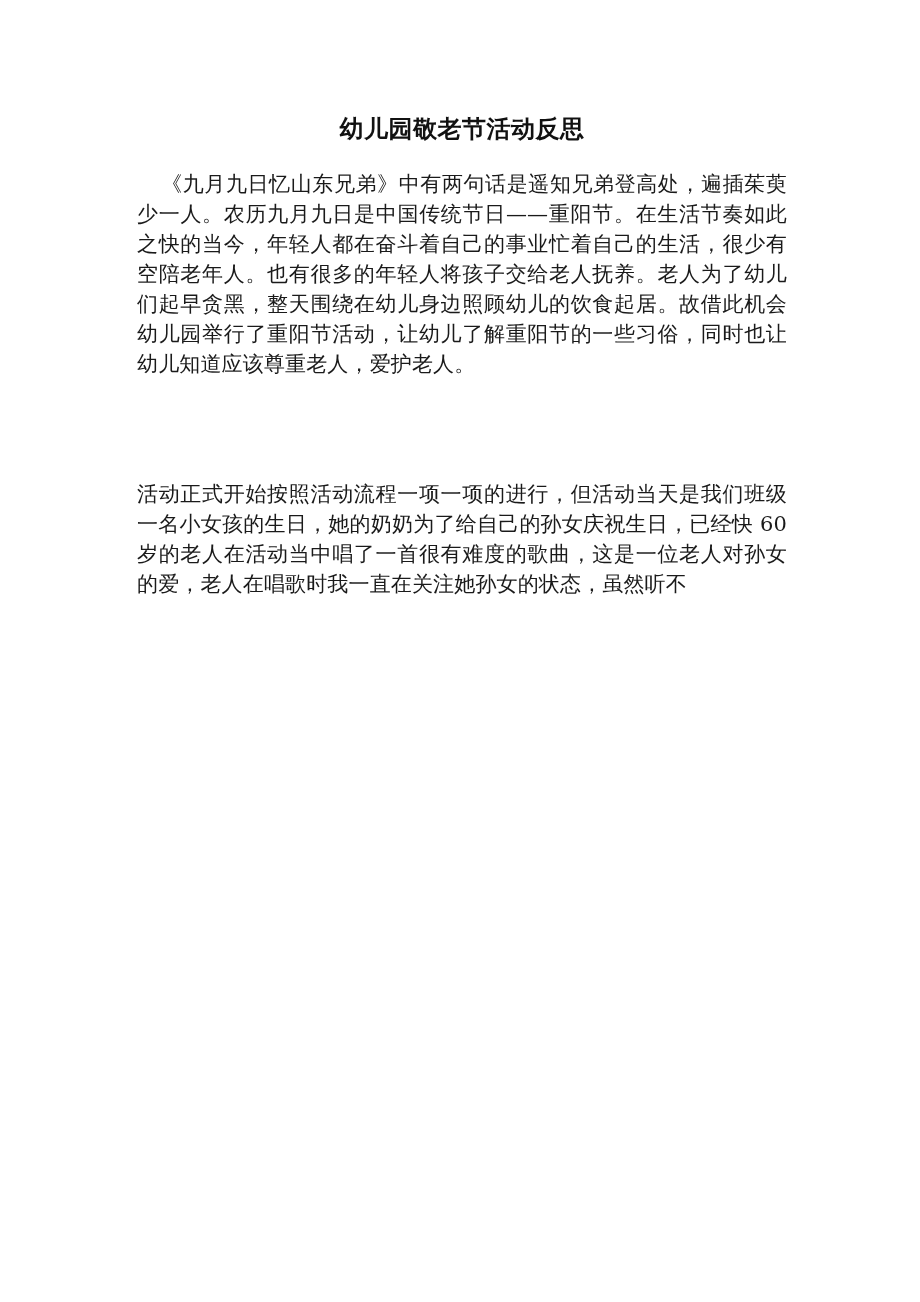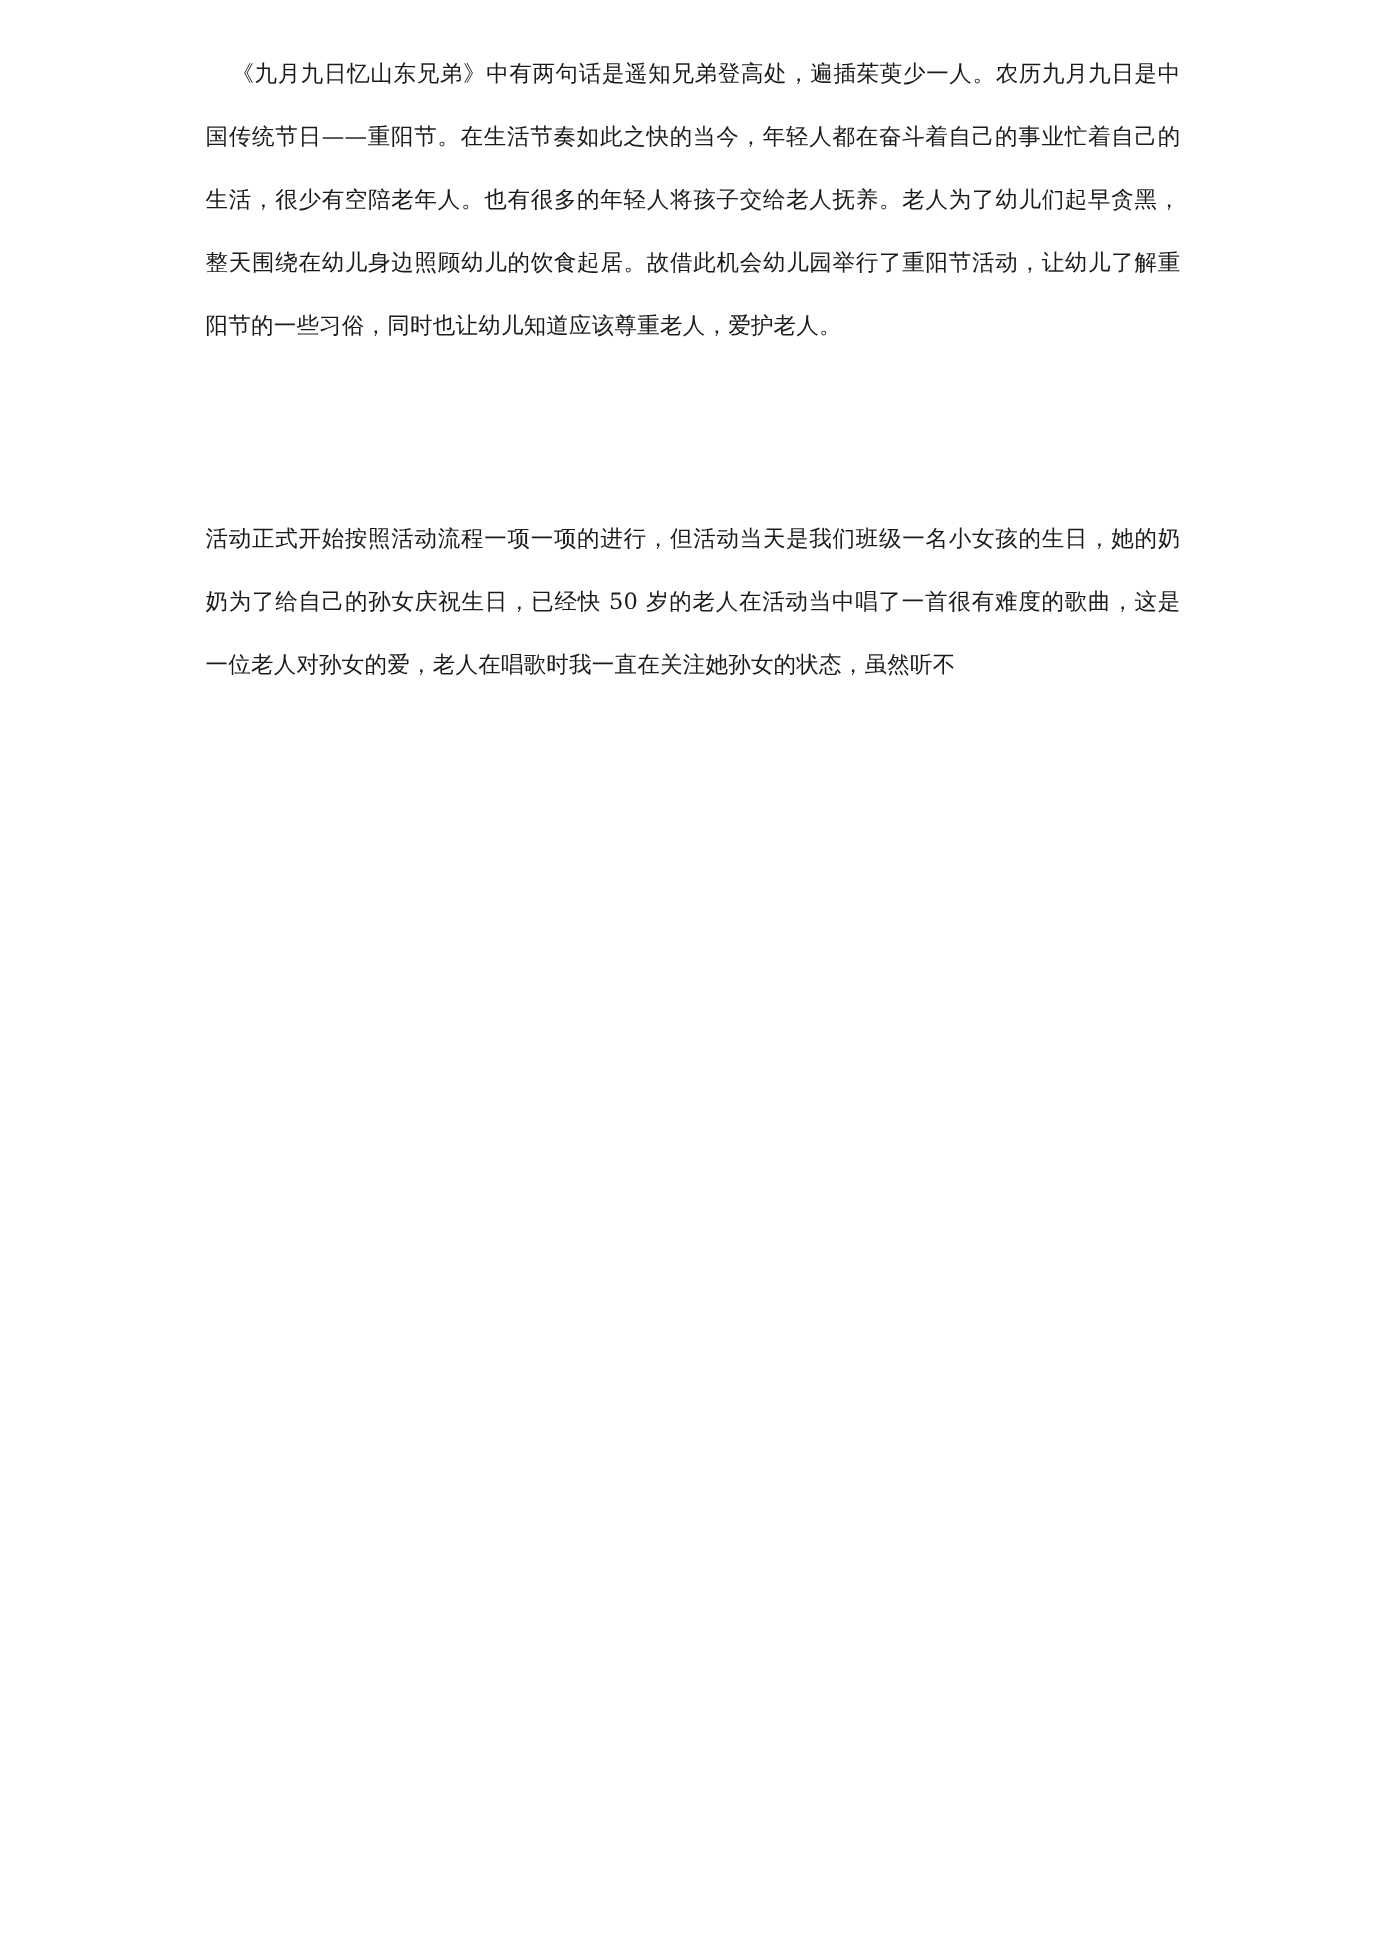--- a/index.html
+++ b/index.html
@@ -37,49 +37,50 @@
     margin: 0;
     padding-top: 117px;
     padding-bottom: 0;
     color: #111111;
   }
   .body-block {
     margin-top: 28px;
   }
   p.para {
     margin: 0;
-    font-size: 15px;
-    line-height: 42px;
+    font-size: 21px;
+    line-height: 30px;
     text-align: justify;
     text-justify: inter-ideograph;
     text-indent: 0;
     letter-spacing: 0.15px;
     word-break: break-all;
     color: #1a1a1a;
   }
   p.para.indented {
     text-indent: 1.15em;
   }
   .para-gap {
     height: 50px;
   }
 </style>
 </head>
 <body>
 
 <div class="page">
   <div class="content">
 
+    <h1 class="doc-title">幼儿园敬老节活动反思</h1>
 
     <div class="body-block">
 
       <p class="para indented">《九月九日忆山东兄弟》中有两句话是遥知兄弟登高处，遍插茱萸少一人。农历九月九日是中国传统节日——重阳节。在生活节奏如此之快的当今，年轻人都在奋斗着自己的事业忙着自己的生活，很少有空陪老年人。也有很多的年轻人将孩子交给老人抚养。老人为了幼儿们起早贪黑，整天围绕在幼儿身边照顾幼儿的饮食起居。故借此机会幼儿园举行了重阳节活动，让幼儿了解重阳节的一些习俗，同时也让幼儿知道应该尊重老人，爱护老人。</p>
 
       <div class="para-gap"></div>
 
 
       <div class="para-gap"></div>
 
-      <p class="para">活动正式开始按照活动流程一项一项的进行，但活动当天是我们班级一名小女孩的生日，她的奶奶为了给自己的孙女庆祝生日，已经快 50 岁的老人在活动当中唱了一首很有难度的歌曲，这是一位老人对孙女的爱，老人在唱歌时我一直在关注她孙女的状态，虽然听不</p>
+      <p class="para">活动正式开始按照活动流程一项一项的进行，但活动当天是我们班级一名小女孩的生日，她的奶奶为了给自己的孙女庆祝生日，已经快 60 岁的老人在活动当中唱了一首很有难度的歌曲，这是一位老人对孙女的爱，老人在唱歌时我一直在关注她孙女的状态，虽然听不</p>
 
     </div>
   </div>
 </div>
 
 </body></html>

